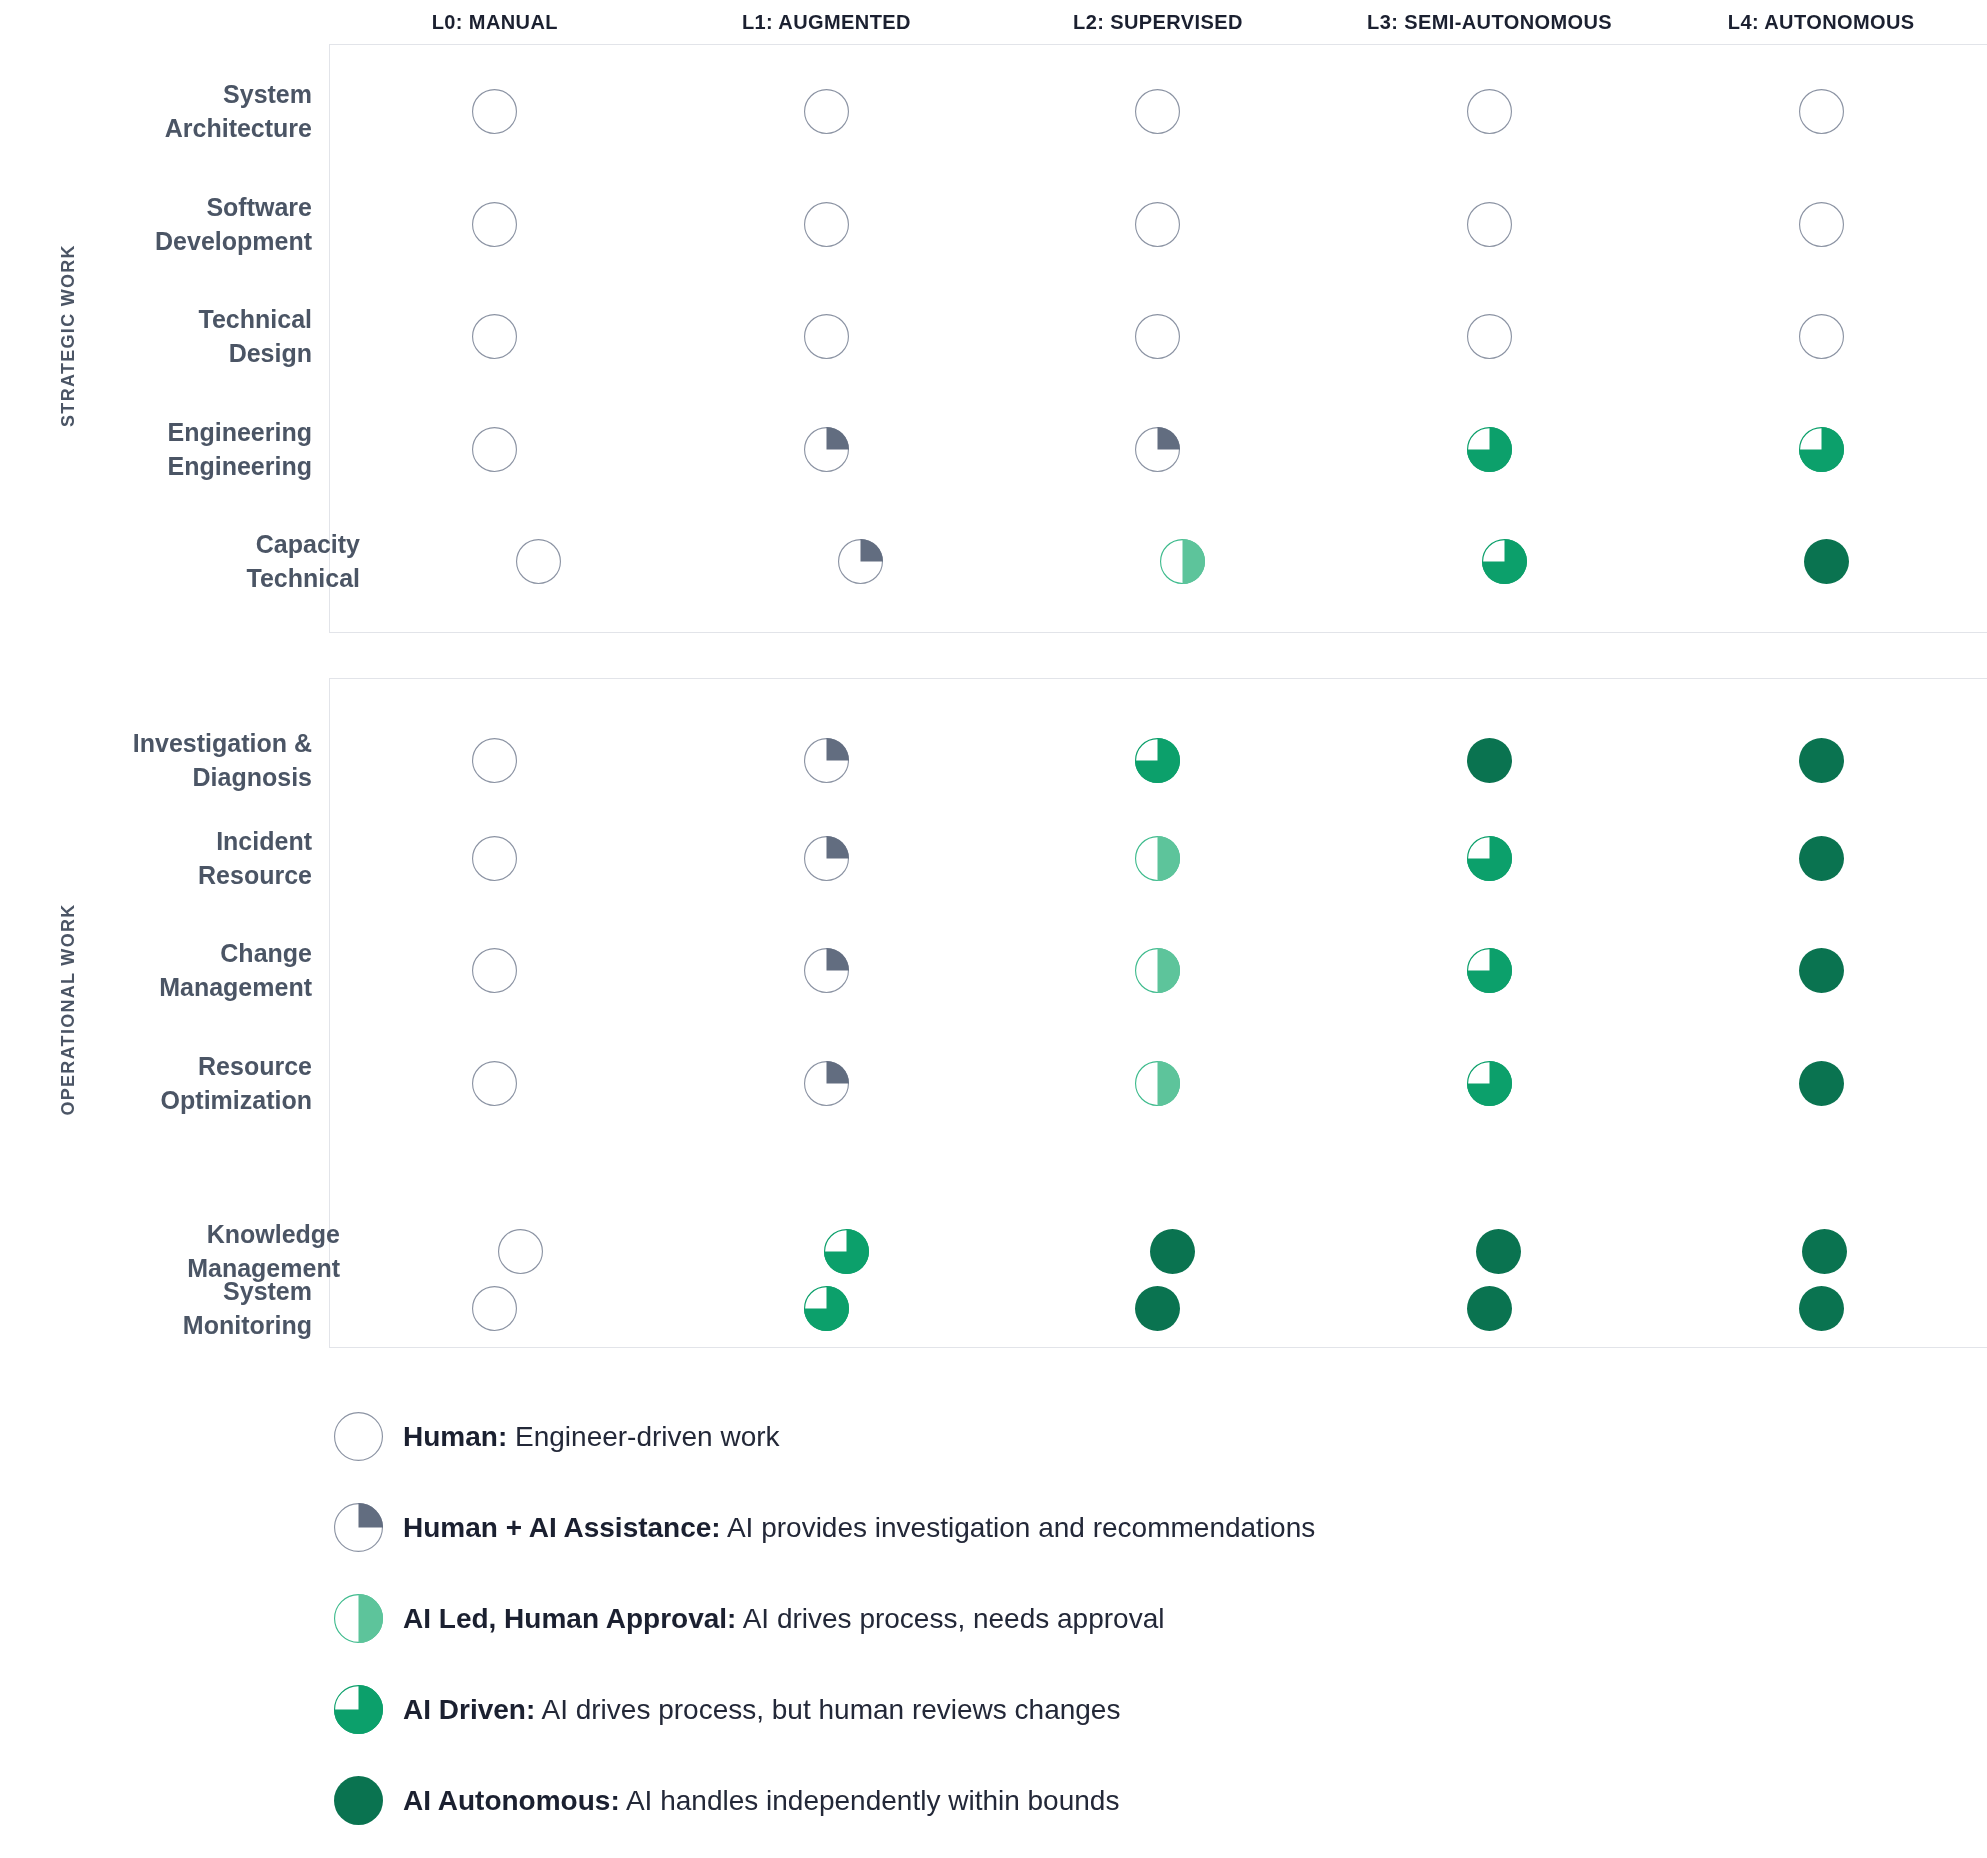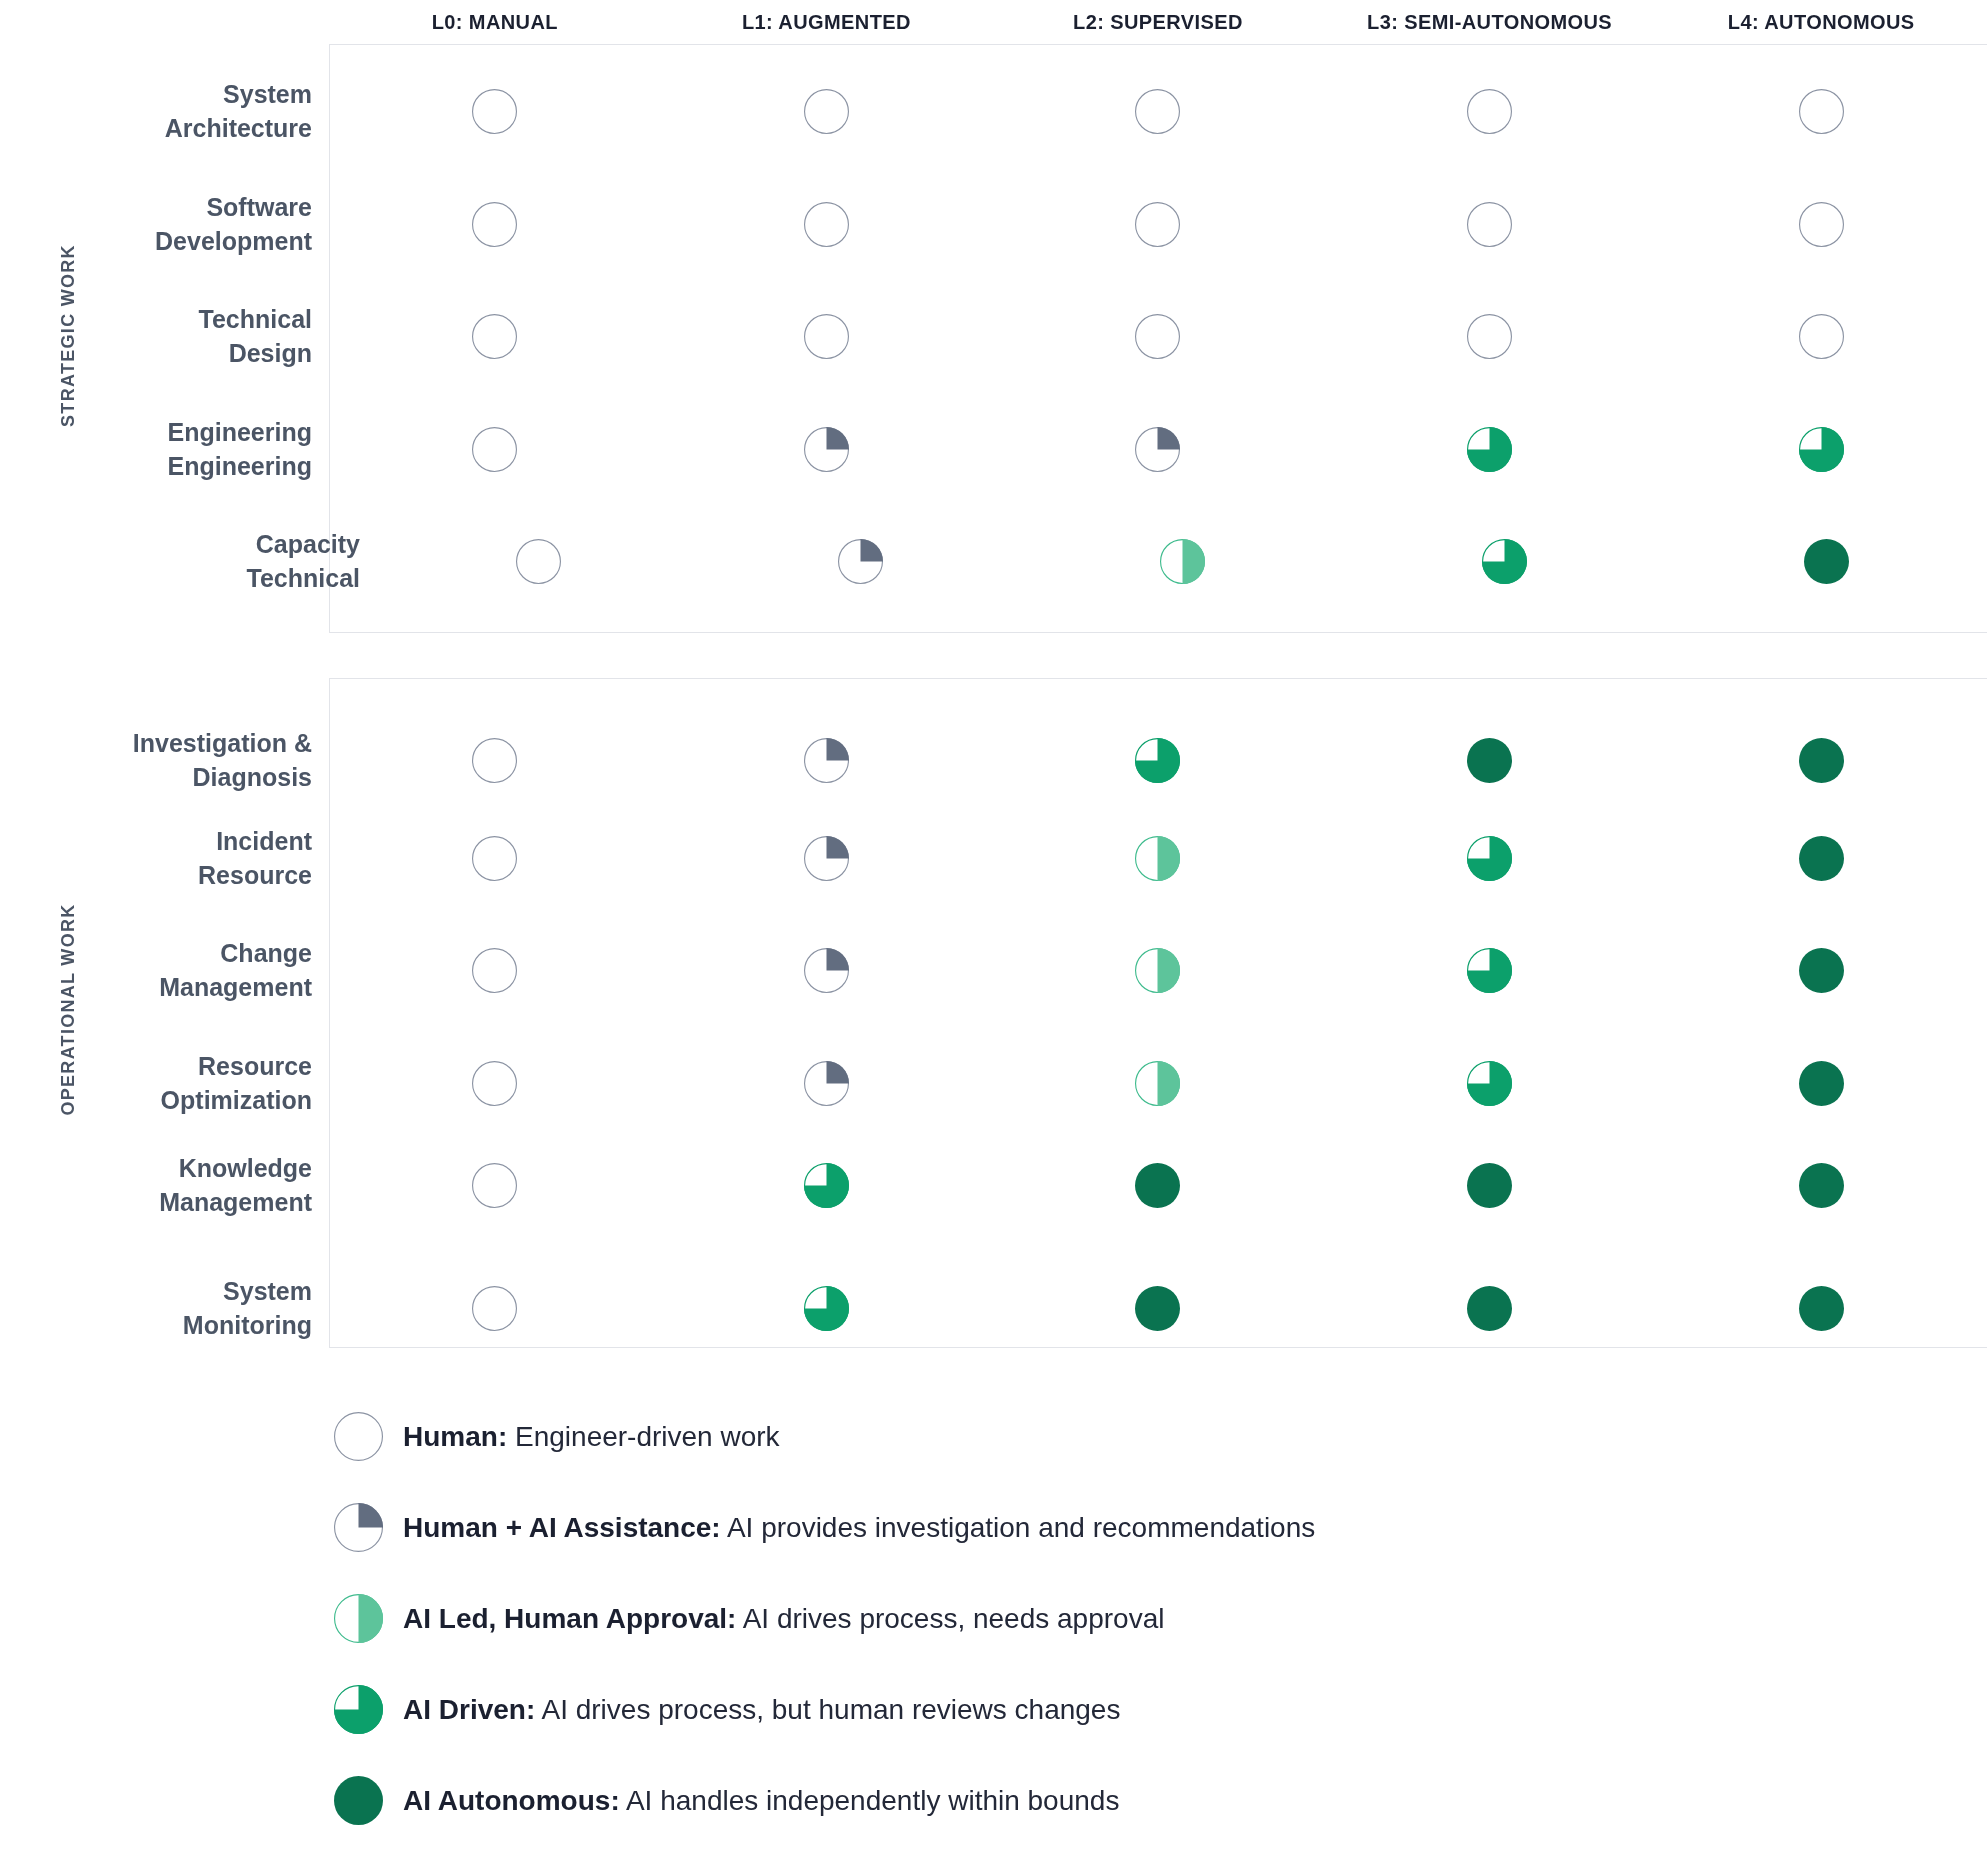--- a/index.html
+++ b/index.html
@@ -434,21 +434,21 @@
             <circle cx="24" cy="24" r="23.4" fill="#ffffff" stroke="#0ca06b" stroke-width="1.2"></circle>
             <path d="M 24 24 L 24 0 A 24 24 0 1 1 0 24.000000000000004 Z" fill="#0ca06b"></path>
           </svg>
         </div>
         <div class="cell">
           <svg width="45" height="45" viewBox="0 0 48 48" class="marker">
             <circle cx="24" cy="24" r="24" fill="#0a7350" stroke="none"></circle>
           </svg>
         </div>
       </div>
-      <div class="mrow" style="top: 1129px;">
+      <div class="mrow" style="top: 1195px; padding-left: 28px;">
         <div class="row-label">
           <div>Knowledge</div>
           <div>Management</div>
         </div>
         <div class="cell">
           <svg width="45" height="45" viewBox="0 0 48 48" class="marker">
             <circle cx="24" cy="24" r="23.4" fill="#ffffff" stroke="#8b93a3" stroke-width="1.2"></circle>
           </svg>
         </div>
         <div class="cell">

